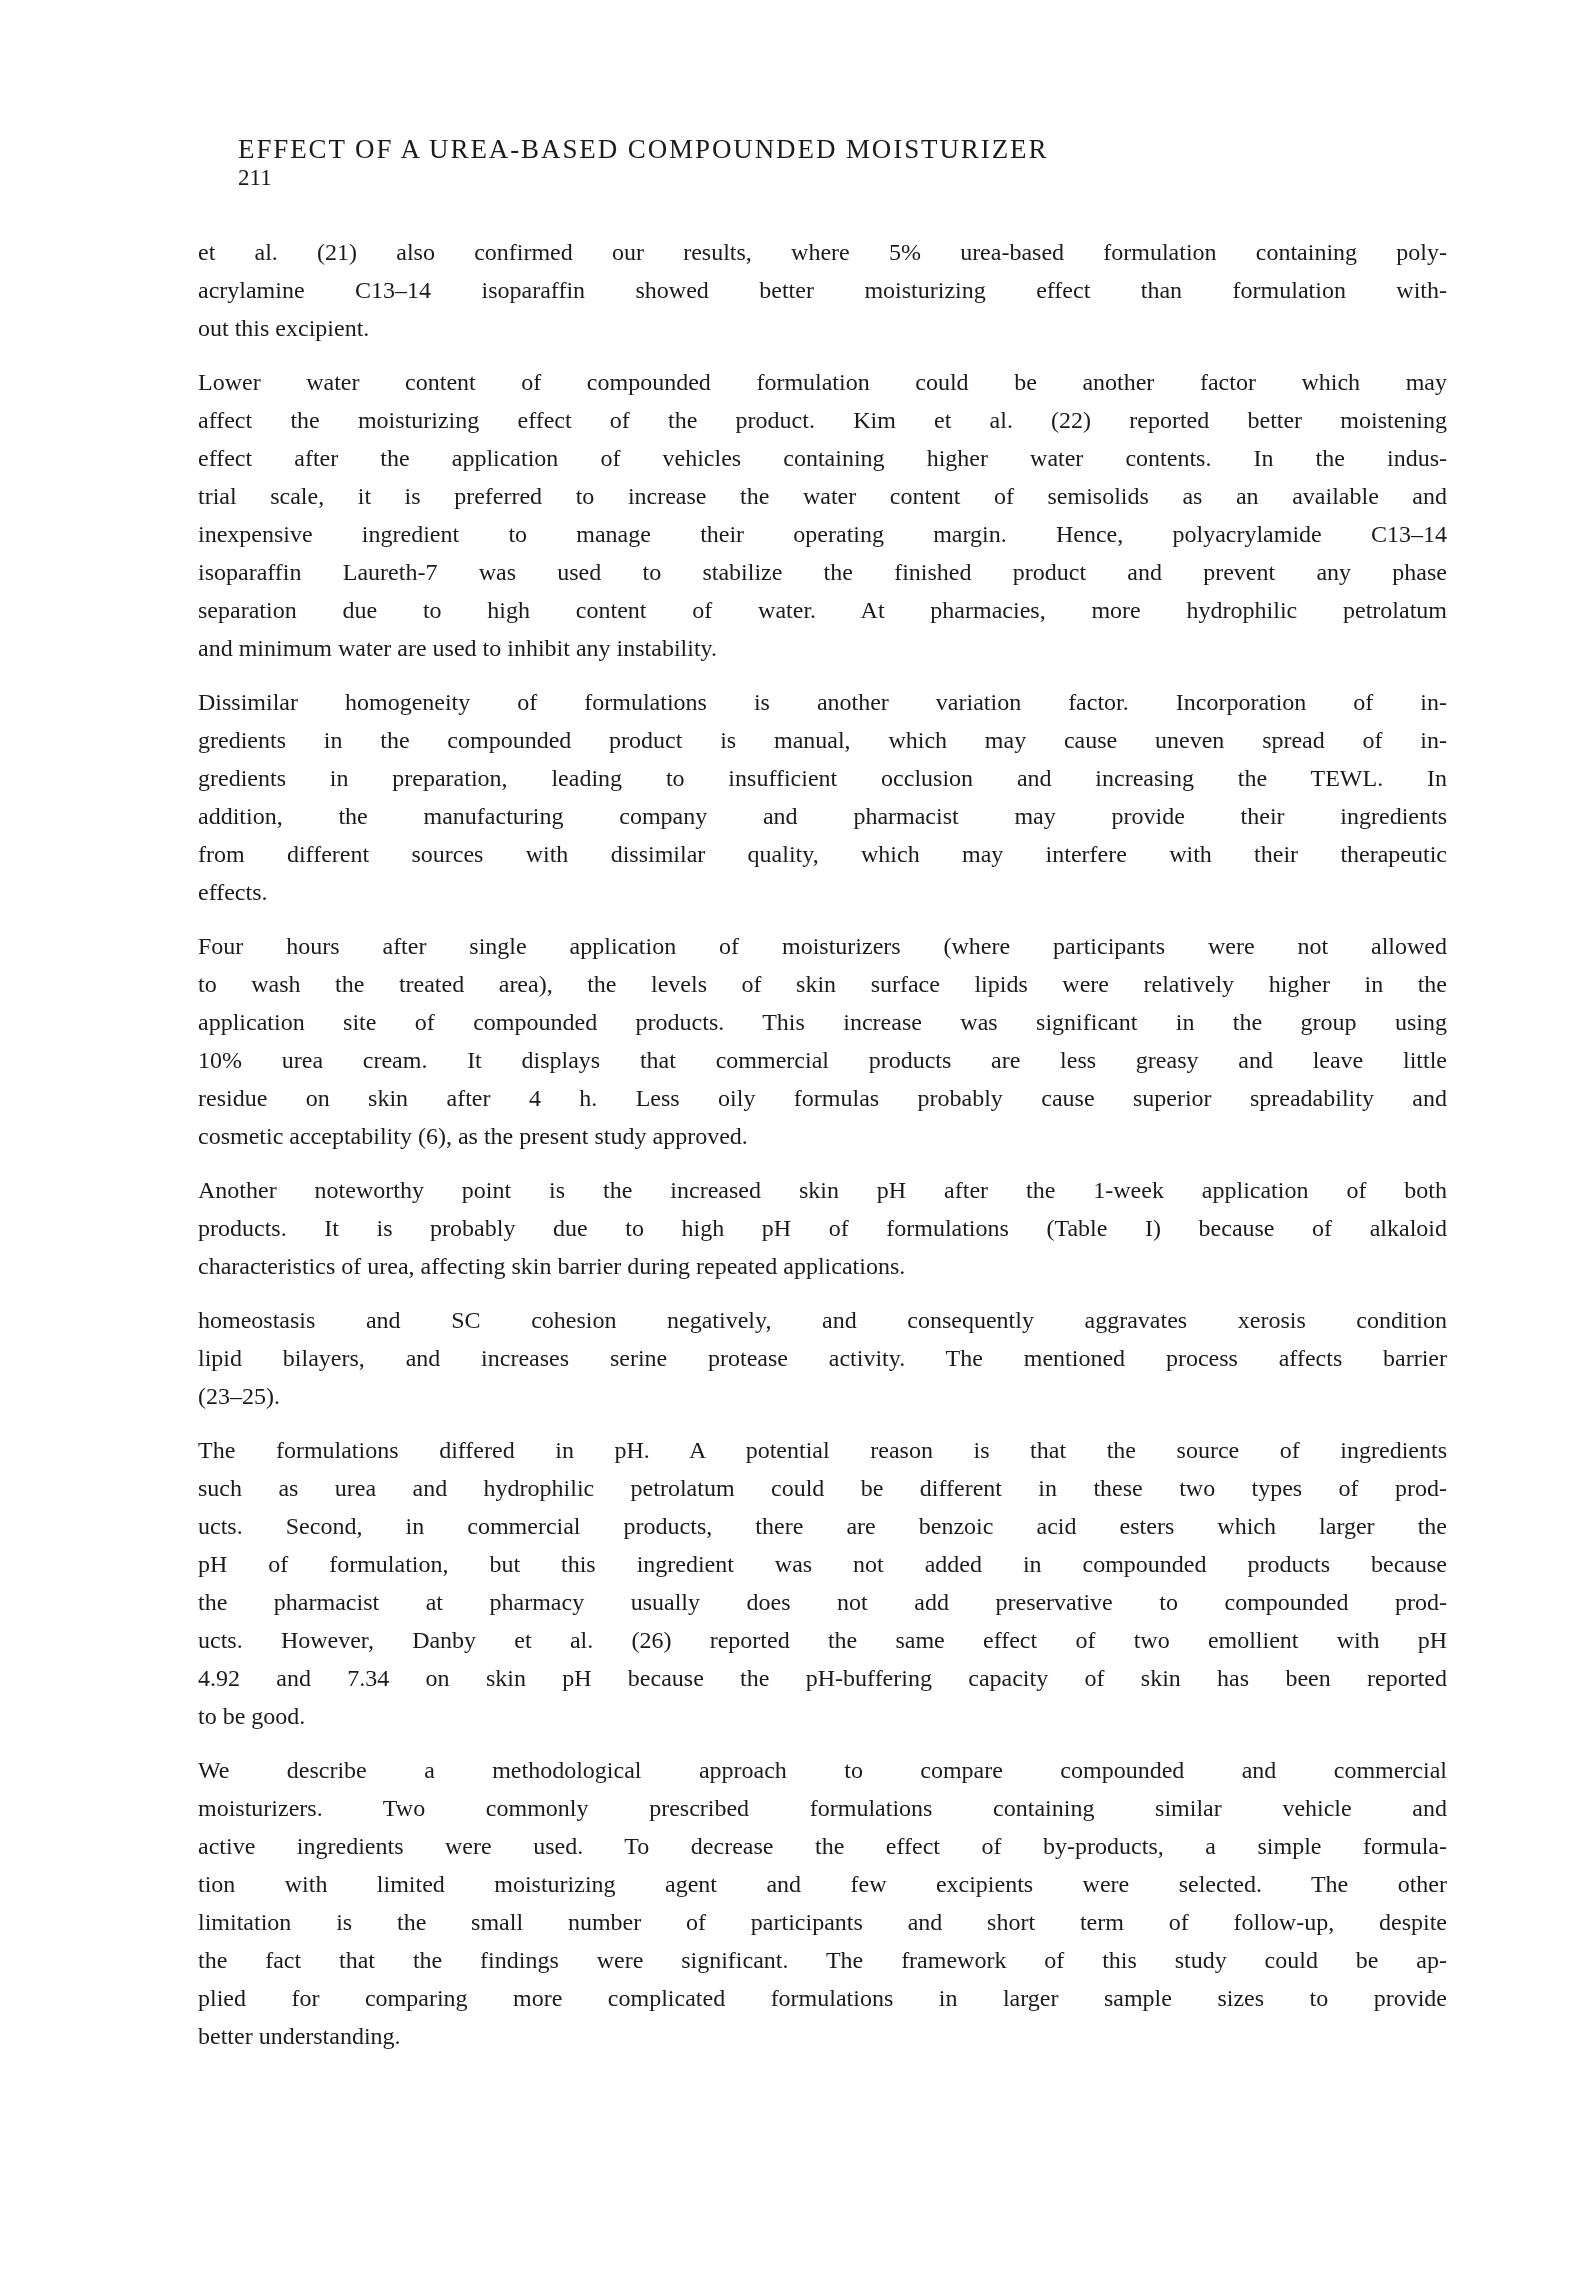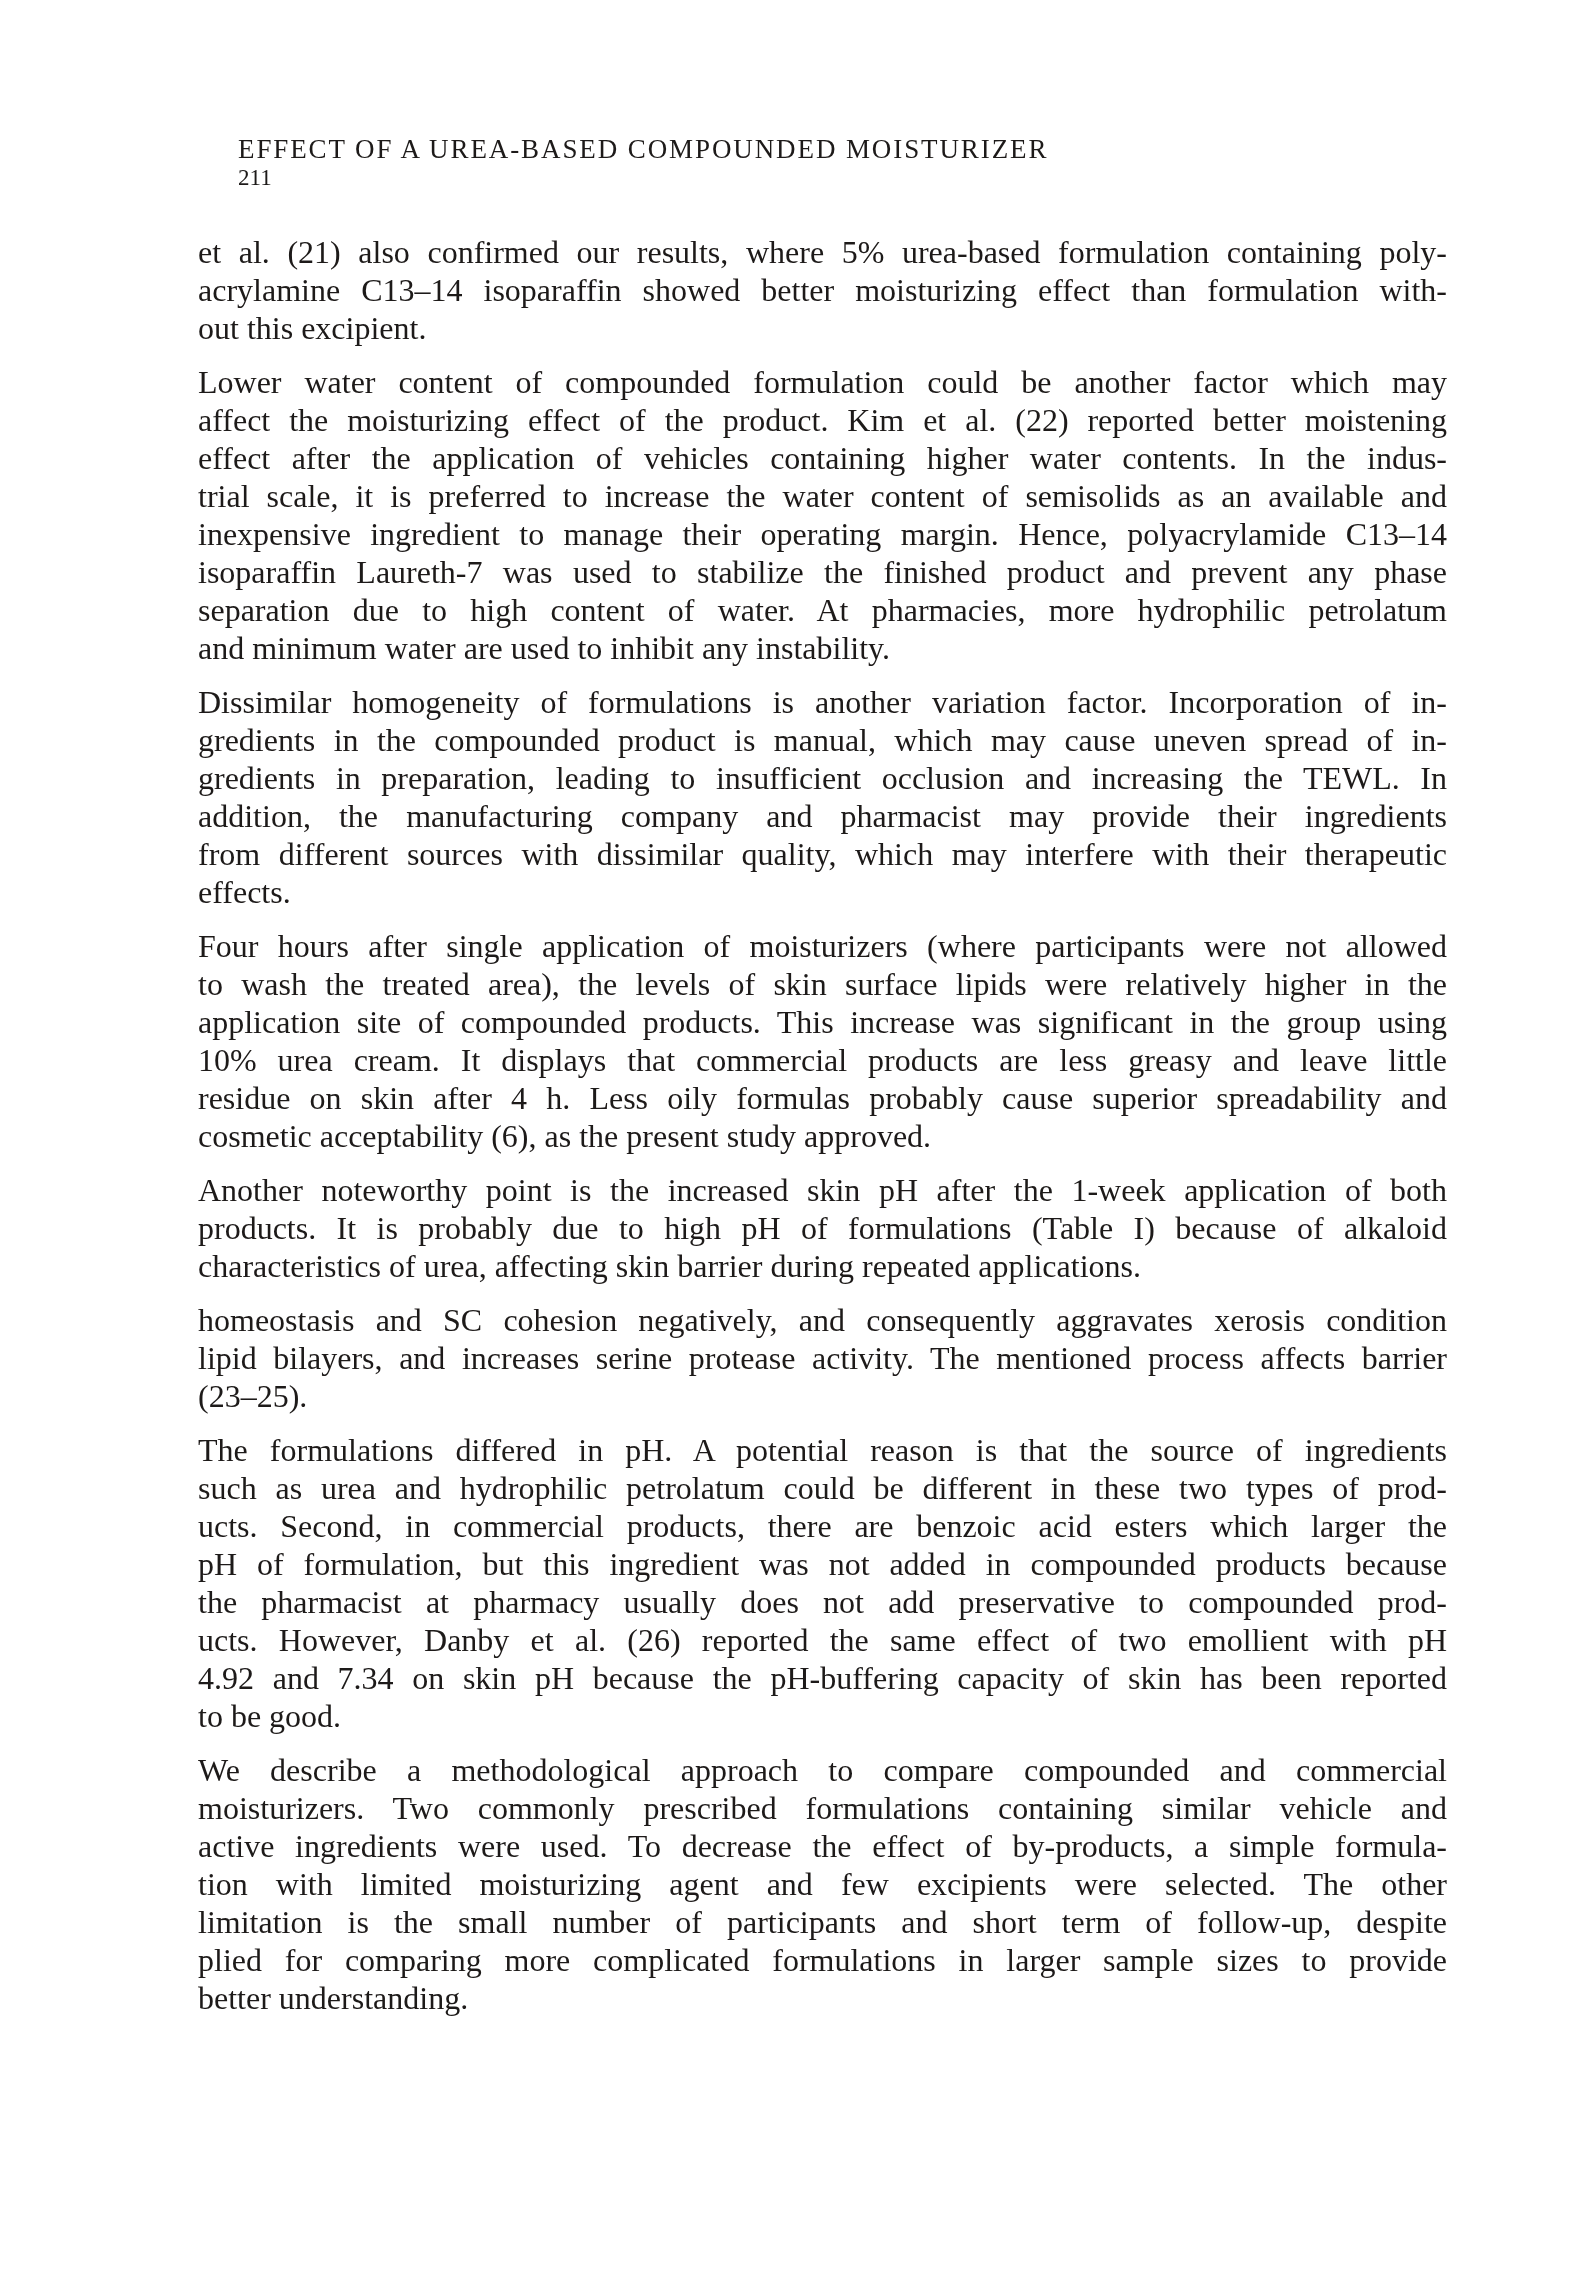--- a/index.html
+++ b/index.html
@@ -33,21 +33,21 @@
   }
   .page-number{
     font-size:23px;
     margin-left:38px;
   }
   .article-text{
     position:absolute;
     top:233px;left:198px;width:1249px;
   }
   .para{
-    font-size:32px;
+    font-size:24px;
     line-height:38px;
     margin:0 0 16px 0;
   }
   .para .line{
     text-align:justify;
     text-align-last:justify;
     white-space:normal;
   }
   .para .line.last{
     text-align-last:left;
@@ -114,19 +114,20 @@
         <div class="line">ucts. However, Danby et al. (26) reported the same effect of two emollient with pH</div>
         <div class="line">4.92 and 7.34 on skin pH because the pH-buffering capacity of skin has been reported</div>
         <div class="line last">to be good.</div>
       </div>
       <div class="para">
         <div class="line">We describe a methodological approach to compare compounded and commercial</div>
         <div class="line">moisturizers. Two commonly prescribed formulations containing similar vehicle and</div>
         <div class="line">active ingredients were used. To decrease the effect of by-products, a simple formula-</div>
         <div class="line">tion with limited moisturizing agent and few excipients were selected. The other</div>
         <div class="line">limitation is the small number of participants and short term of follow-up, despite</div>
+        <div class="line">the fact that the findings were significant. The framework of this study could be ap-</div>
         <div class="line">plied for comparing more complicated formulations in larger sample sizes to provide</div>
         <div class="line last">better understanding.</div>
       </div>
     </main>
 
 </div>
 
 
 </body></html>

